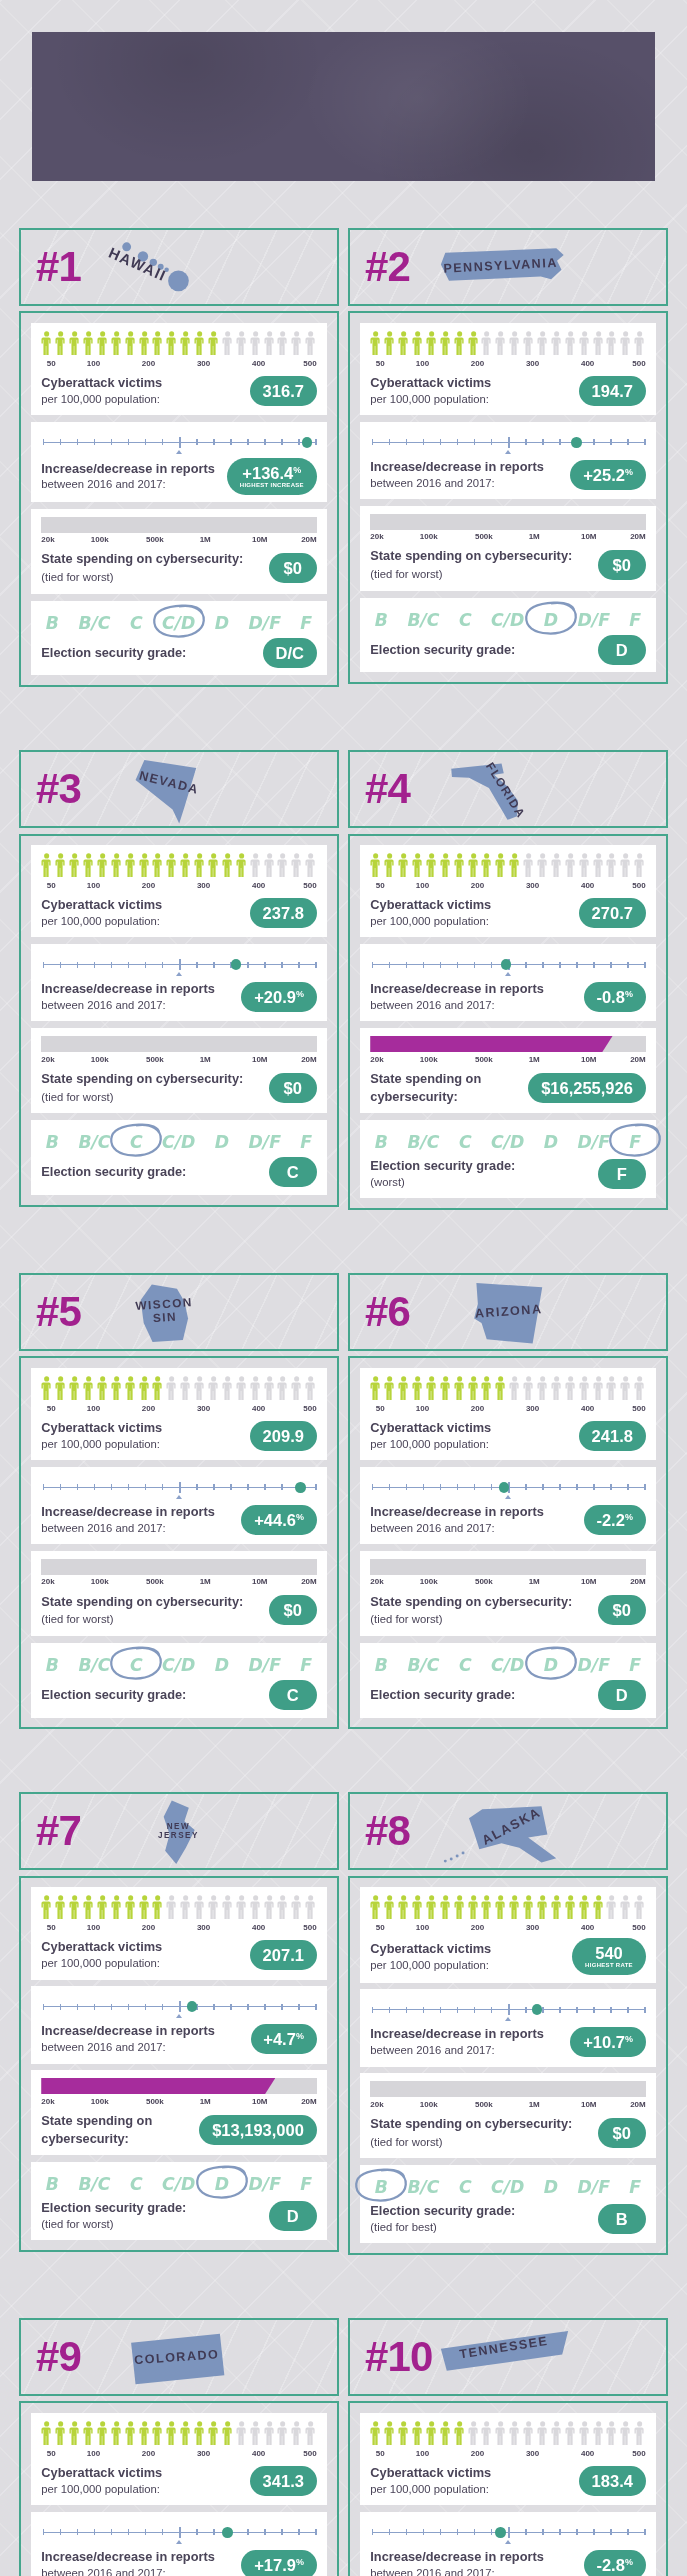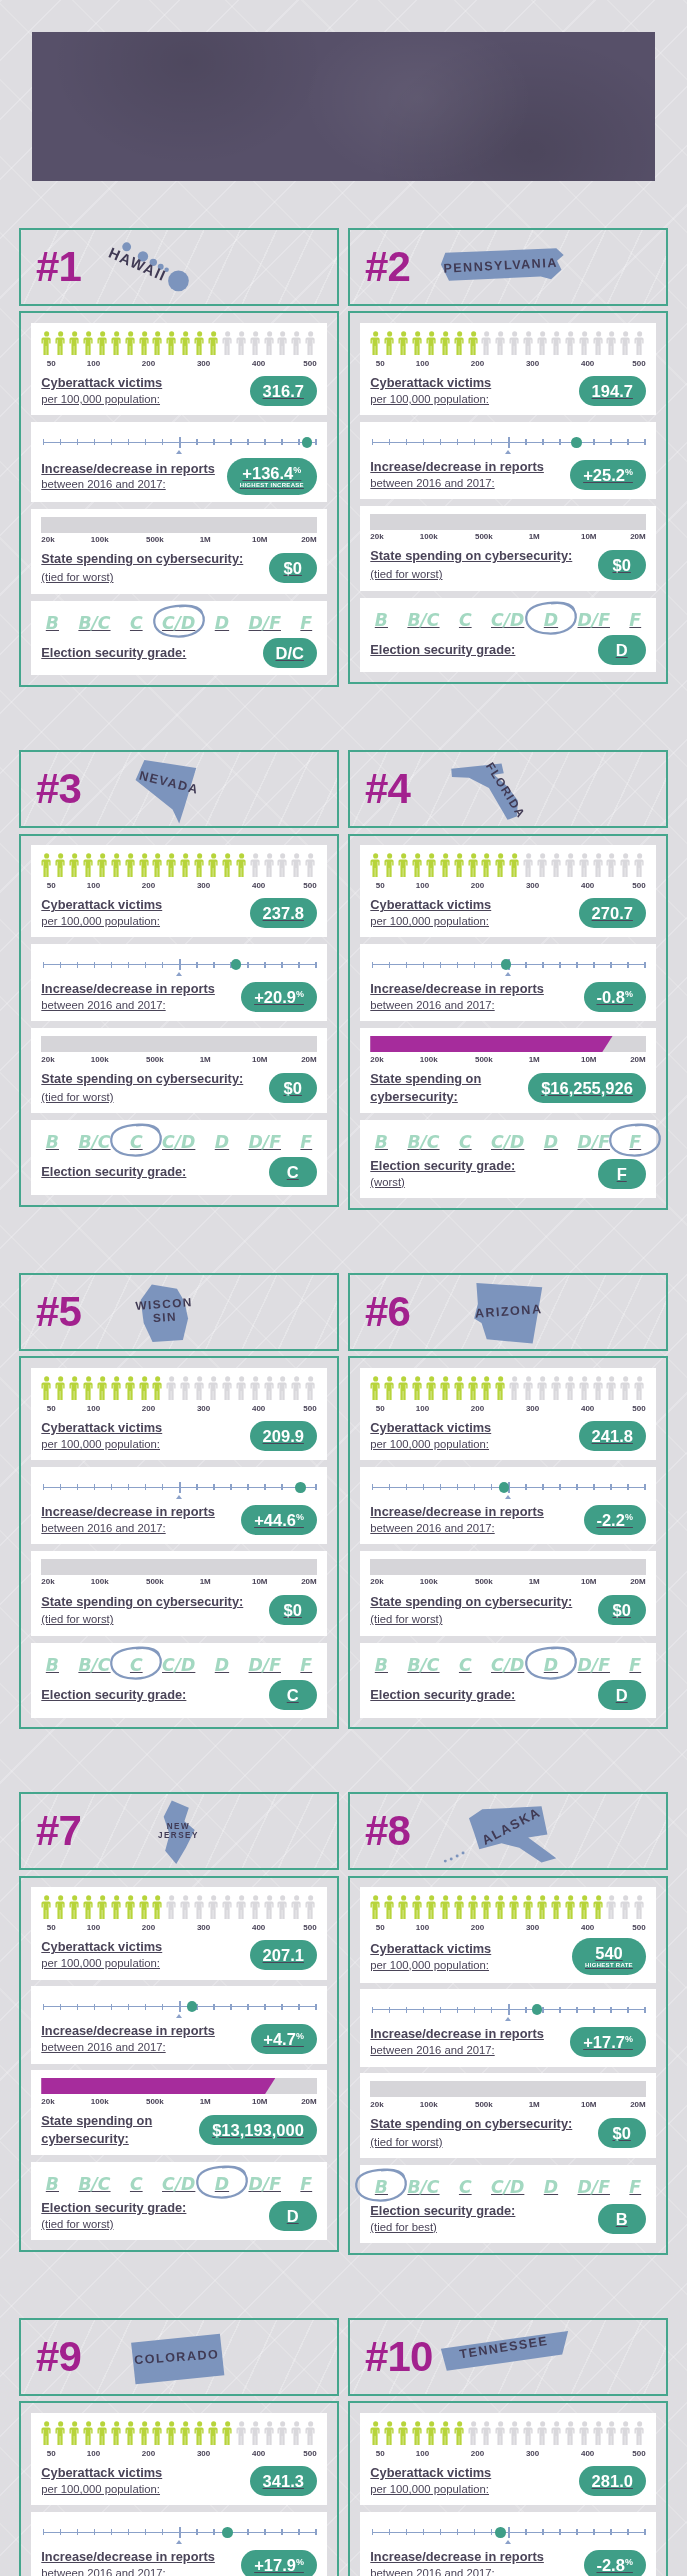--- a/index.html
+++ b/index.html
@@ -41,21 +41,21 @@
   }
   .shape { position:absolute; left:72px; top:1.5px; width:165px; height:74px; }
   .shape path, .shape circle.isl { fill:#7c94bd; }
   .shape text {
     fill:#403a54; font-weight:700; letter-spacing:2px;
   }
   .card-stats {
     border:2.3px solid #45a68d; padding:9.8px;
     display:flex; flex-direction:column; gap:6.8px;
   }
-  .stat-box { background:#ffffff; padding:7.5px 10.5px;text-decoration:underline; }
+  .stat-box { background:#ffffff; padding:7.5px 10.5px; }
   
   .people { display:flex; justify-content:space-between; height:26px; }
   .people svg { width:11.3px; height:25.6px; }
   .people .on  { fill:#b7d43b; }
   .people .off { fill:#d9d8dc; }
   .scale { position:relative; height:11.3px; font-size:8px; font-weight:700; color:#4a4458; margin-top:2.3px; }
   .scale span { position:absolute; top:0; }
   
   .stat-footer { display:flex; justify-content:space-between; align-items:center; margin-top:3.8px; }
   .stat-label { font-size:11.3px; line-height:1.4; }
@@ -1412,21 +1412,21 @@
             <div class="tick" style="left: 93.75%;"></div>
             <div class="tick" style="left: 100%;"></div>
             <div class="ptr" style="left: calc(50% - 3px);"></div>
             <div class="dot" style="left: 60.7%;"></div>
           </div>
         <div class="stat-footer">
           <div class="stat-label">
             <b>Increase/decrease in reports</b><span>between 2016 and 2017:</span>
           </div>
           <div class="badge">
-            <span><span>+17.7</span><sup>%</sup></span>
+            <span><span>+10.7</span><sup>%</sup></span>
           </div>
         </div>
       </div>
 
       <div class="stat-box">
         <div class="bar">
             <div class="fill" style="width: 0%;"></div>
           </div>
         <div class="scale spend-scale">
             <span style="left: 0%;">20k</span>
@@ -1673,21 +1673,21 @@
             <span style="left: 36.5%;">200</span>
             <span style="left: 56.5%;">300</span>
             <span style="left: 76.5%;">400</span>
             <span style="right: 0px;">500</span>
           </div>
         <div class="stat-footer">
           <div class="stat-label">
             <b>Cyberattack victims</b><span>per 100,000 population:</span>
           </div>
           <div class="badge">
-            <span>281.0</span>
+            <span>183.4</span>
           </div>
         </div>
       </div>
 
       <div class="stat-box">
         <div class="slider">
             <div class="line"></div>
             <div class="tick" style="left: 0%;"></div>
             <div class="tick" style="left: 6.25%;"></div>
             <div class="tick" style="left: 12.5%;"></div>

